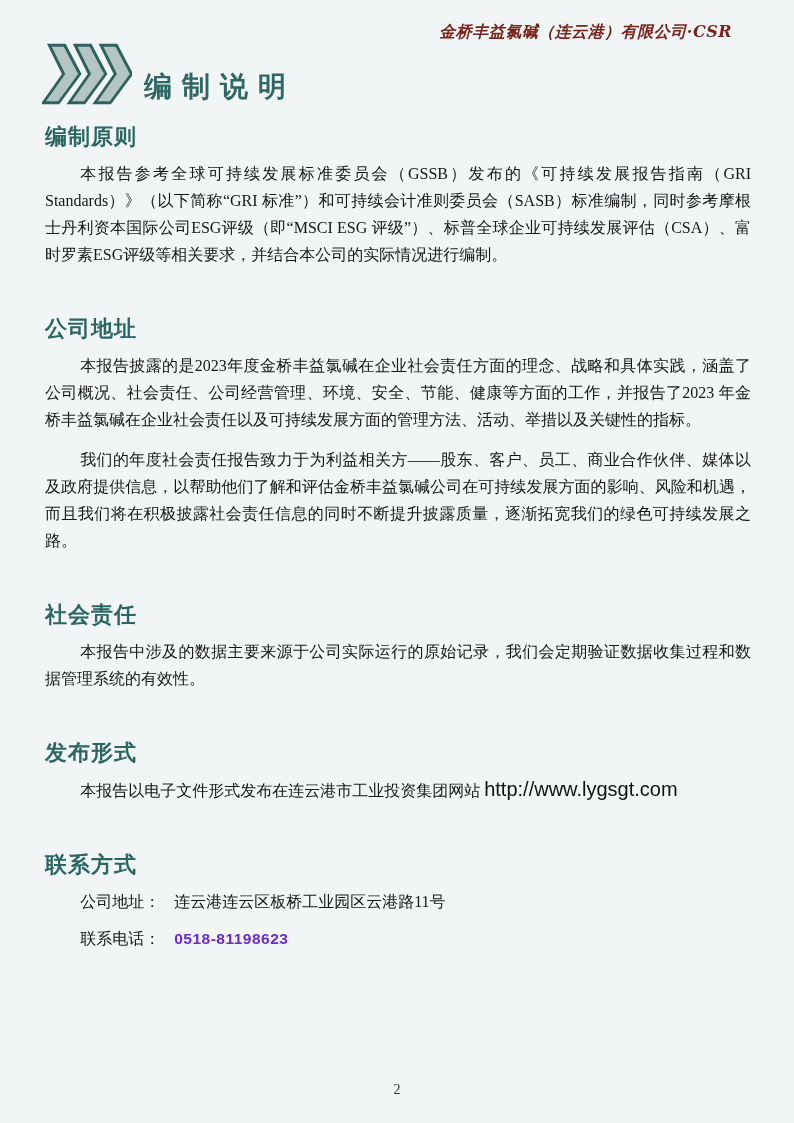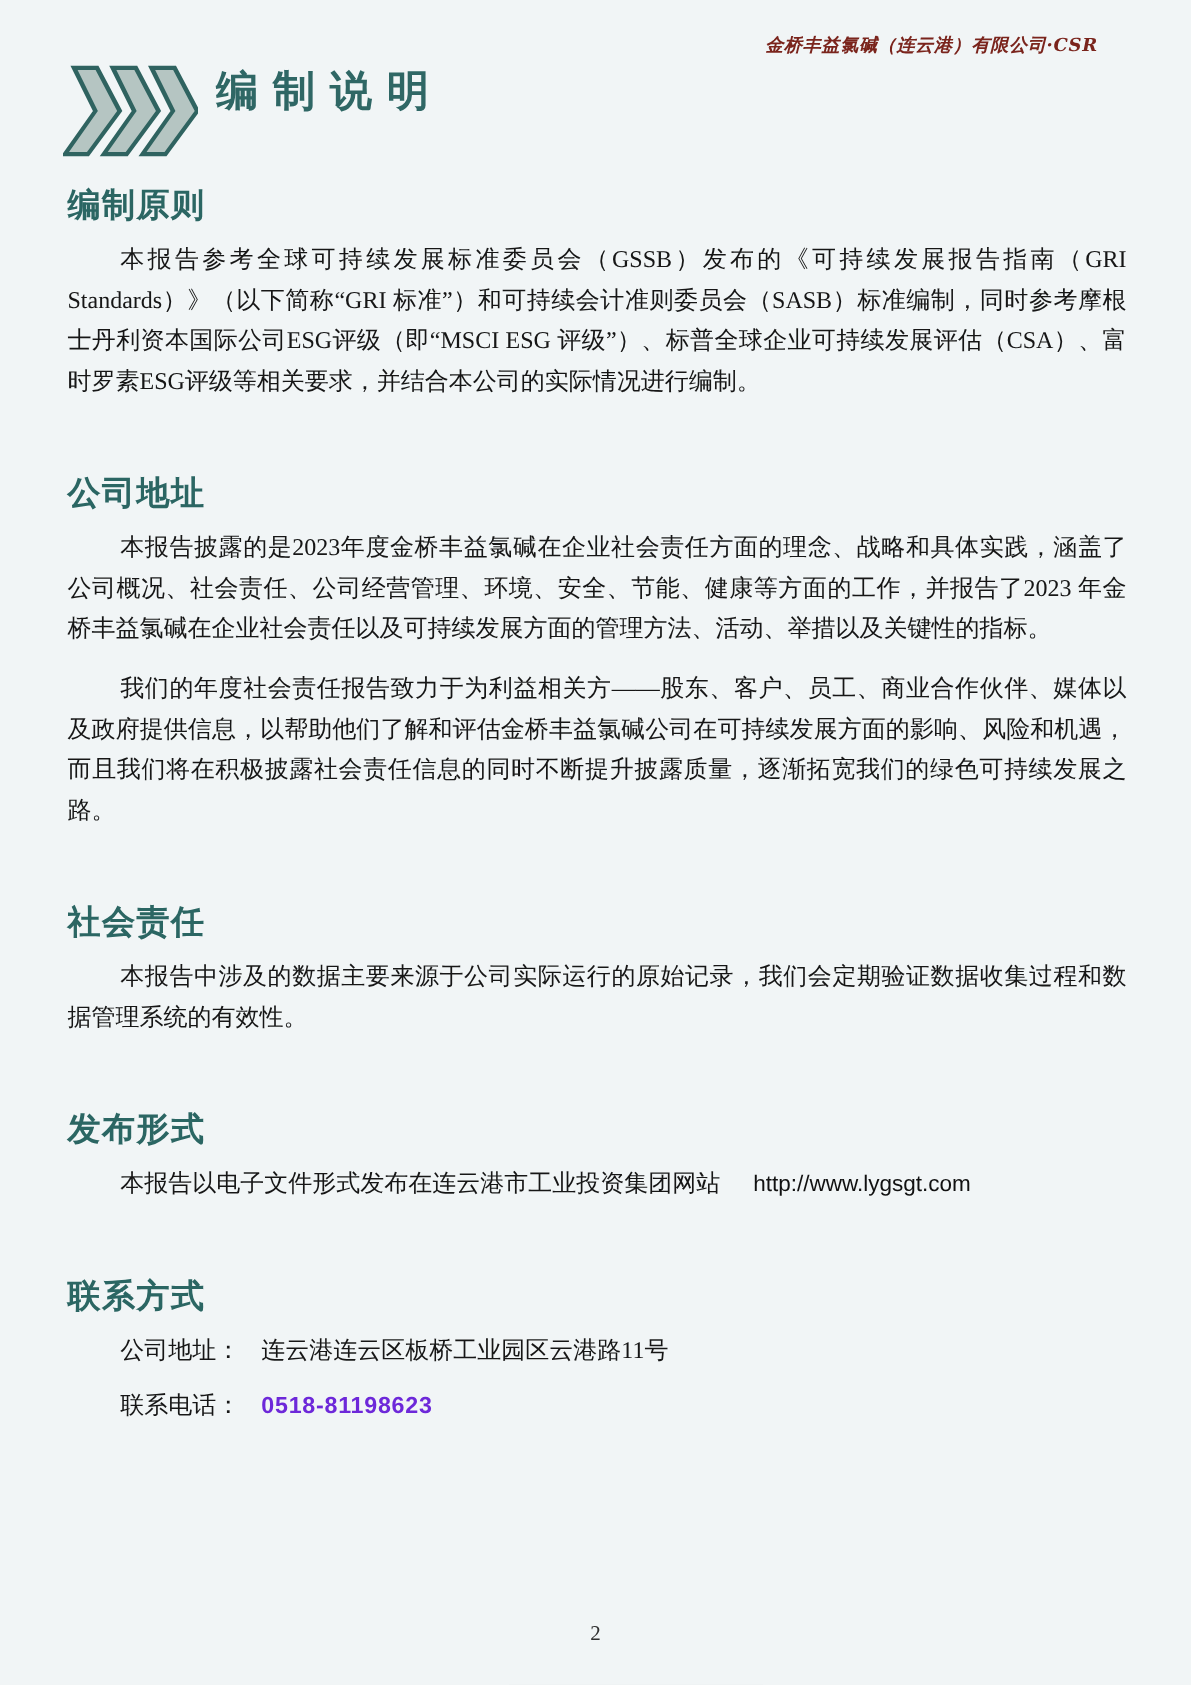--- a/index.html
+++ b/index.html
@@ -13,34 +13,34 @@
       background: #f1f5f6;
       overflow: hidden;
       font-family: "Liberation Serif", "DejaVu Serif", serif;
       color: #161616;
     }
 
     .header {
       position: absolute;
       top: 22px;
       right: 62px;
-      font-size: 12px;
+      font-size: 16px;
       font-weight: bold;
       font-style: italic;
       letter-spacing: 0.5px;
       color: #7a241c;
       font-family: "DejaVu Serif", serif;
     }
 
     .title-row {
       position: absolute;
       top: 42px;
       left: 42px;
       display: flex;
-      align-items: flex-start;
+      align-items: flex-end;
     }
     .chevrons { width: 90px; height: 64px; flex: 0 0 auto; }
     .chev {
       fill: #b5c5c2;
       stroke: #2f6360;
       stroke-width: 3;
       stroke-linejoin: miter;
     }
     .title {
       margin: 0 0 0 12px;
@@ -74,23 +74,22 @@
       margin: 0 0 13px 0;
       font-size: 16px;
       line-height: 27px;
       text-align: justify;
       text-indent: 2.2em;
     }
     p.body.no-justify { text-align: left; }
 
     .latin-sans {
       font-family: "Liberation Sans", "DejaVu Sans", sans-serif;
-      font-size: 15px;
+      font-size: 20px;
       color: #111111;
-      margin-left: 18px;
     }
 
     p.contact {
       margin: 0 0 10px 0;
       font-size: 16px;
       line-height: 27px;
       padding-left: 2.2em;
     }
     .contact-value { margin-left: 14px; }
     .contact-value.phone {

